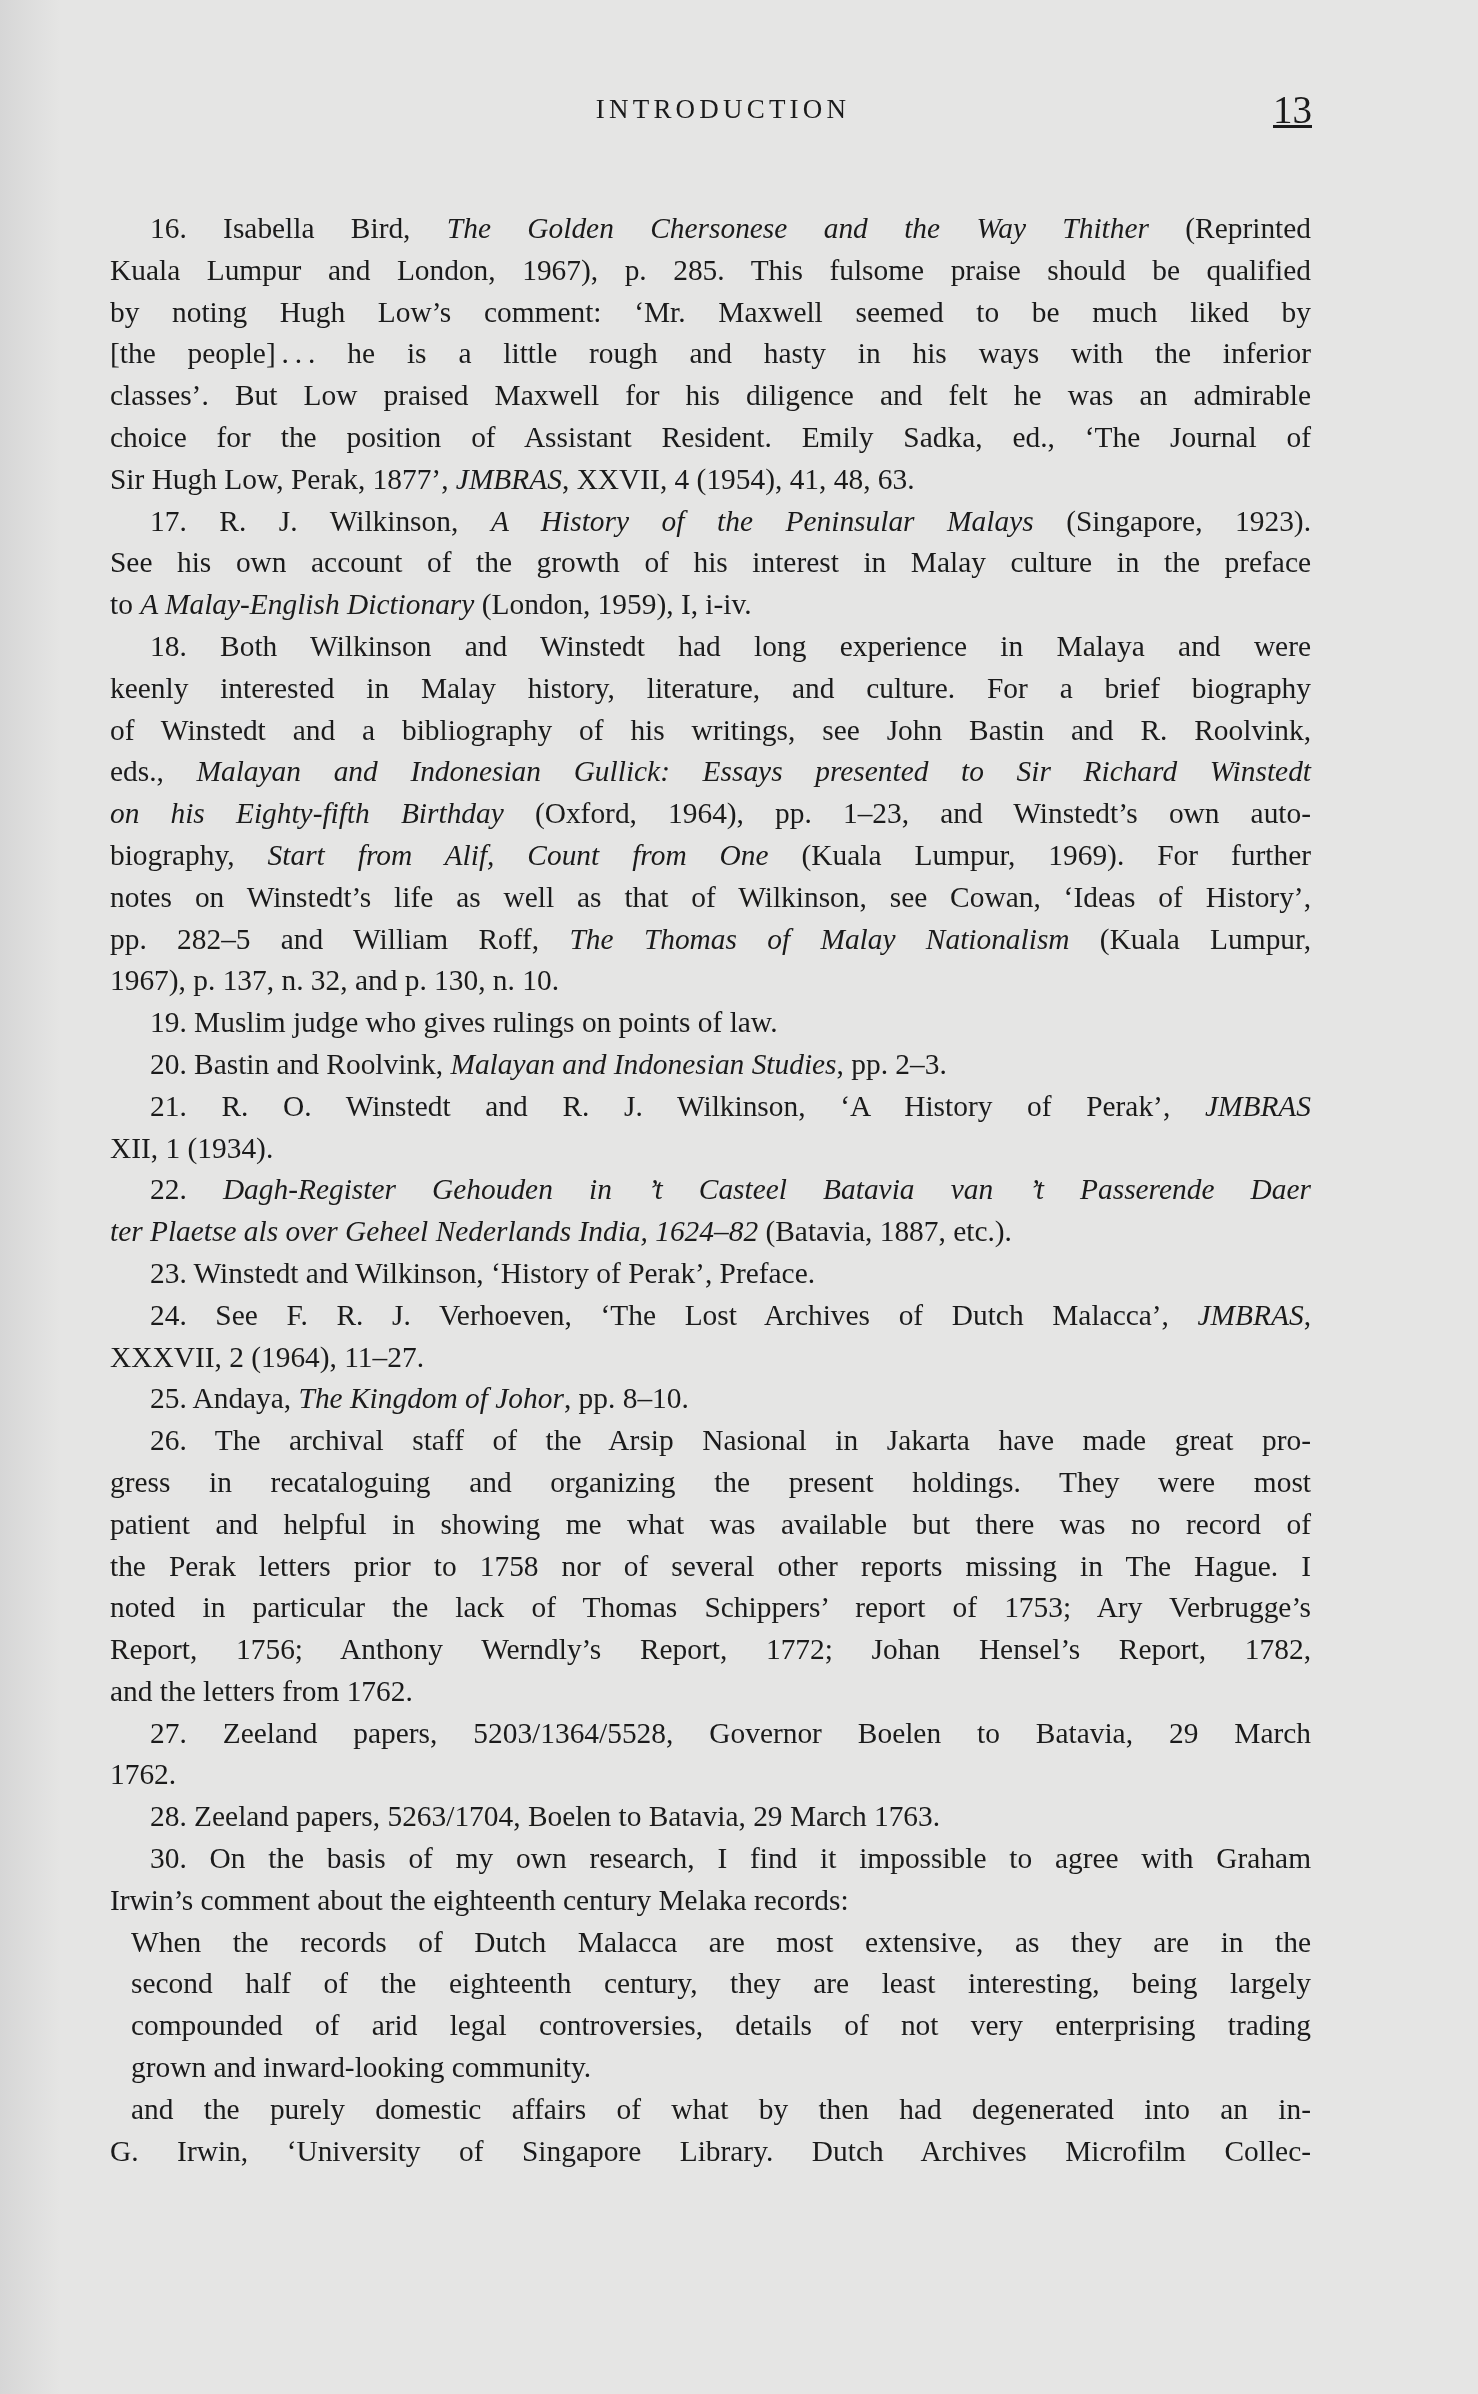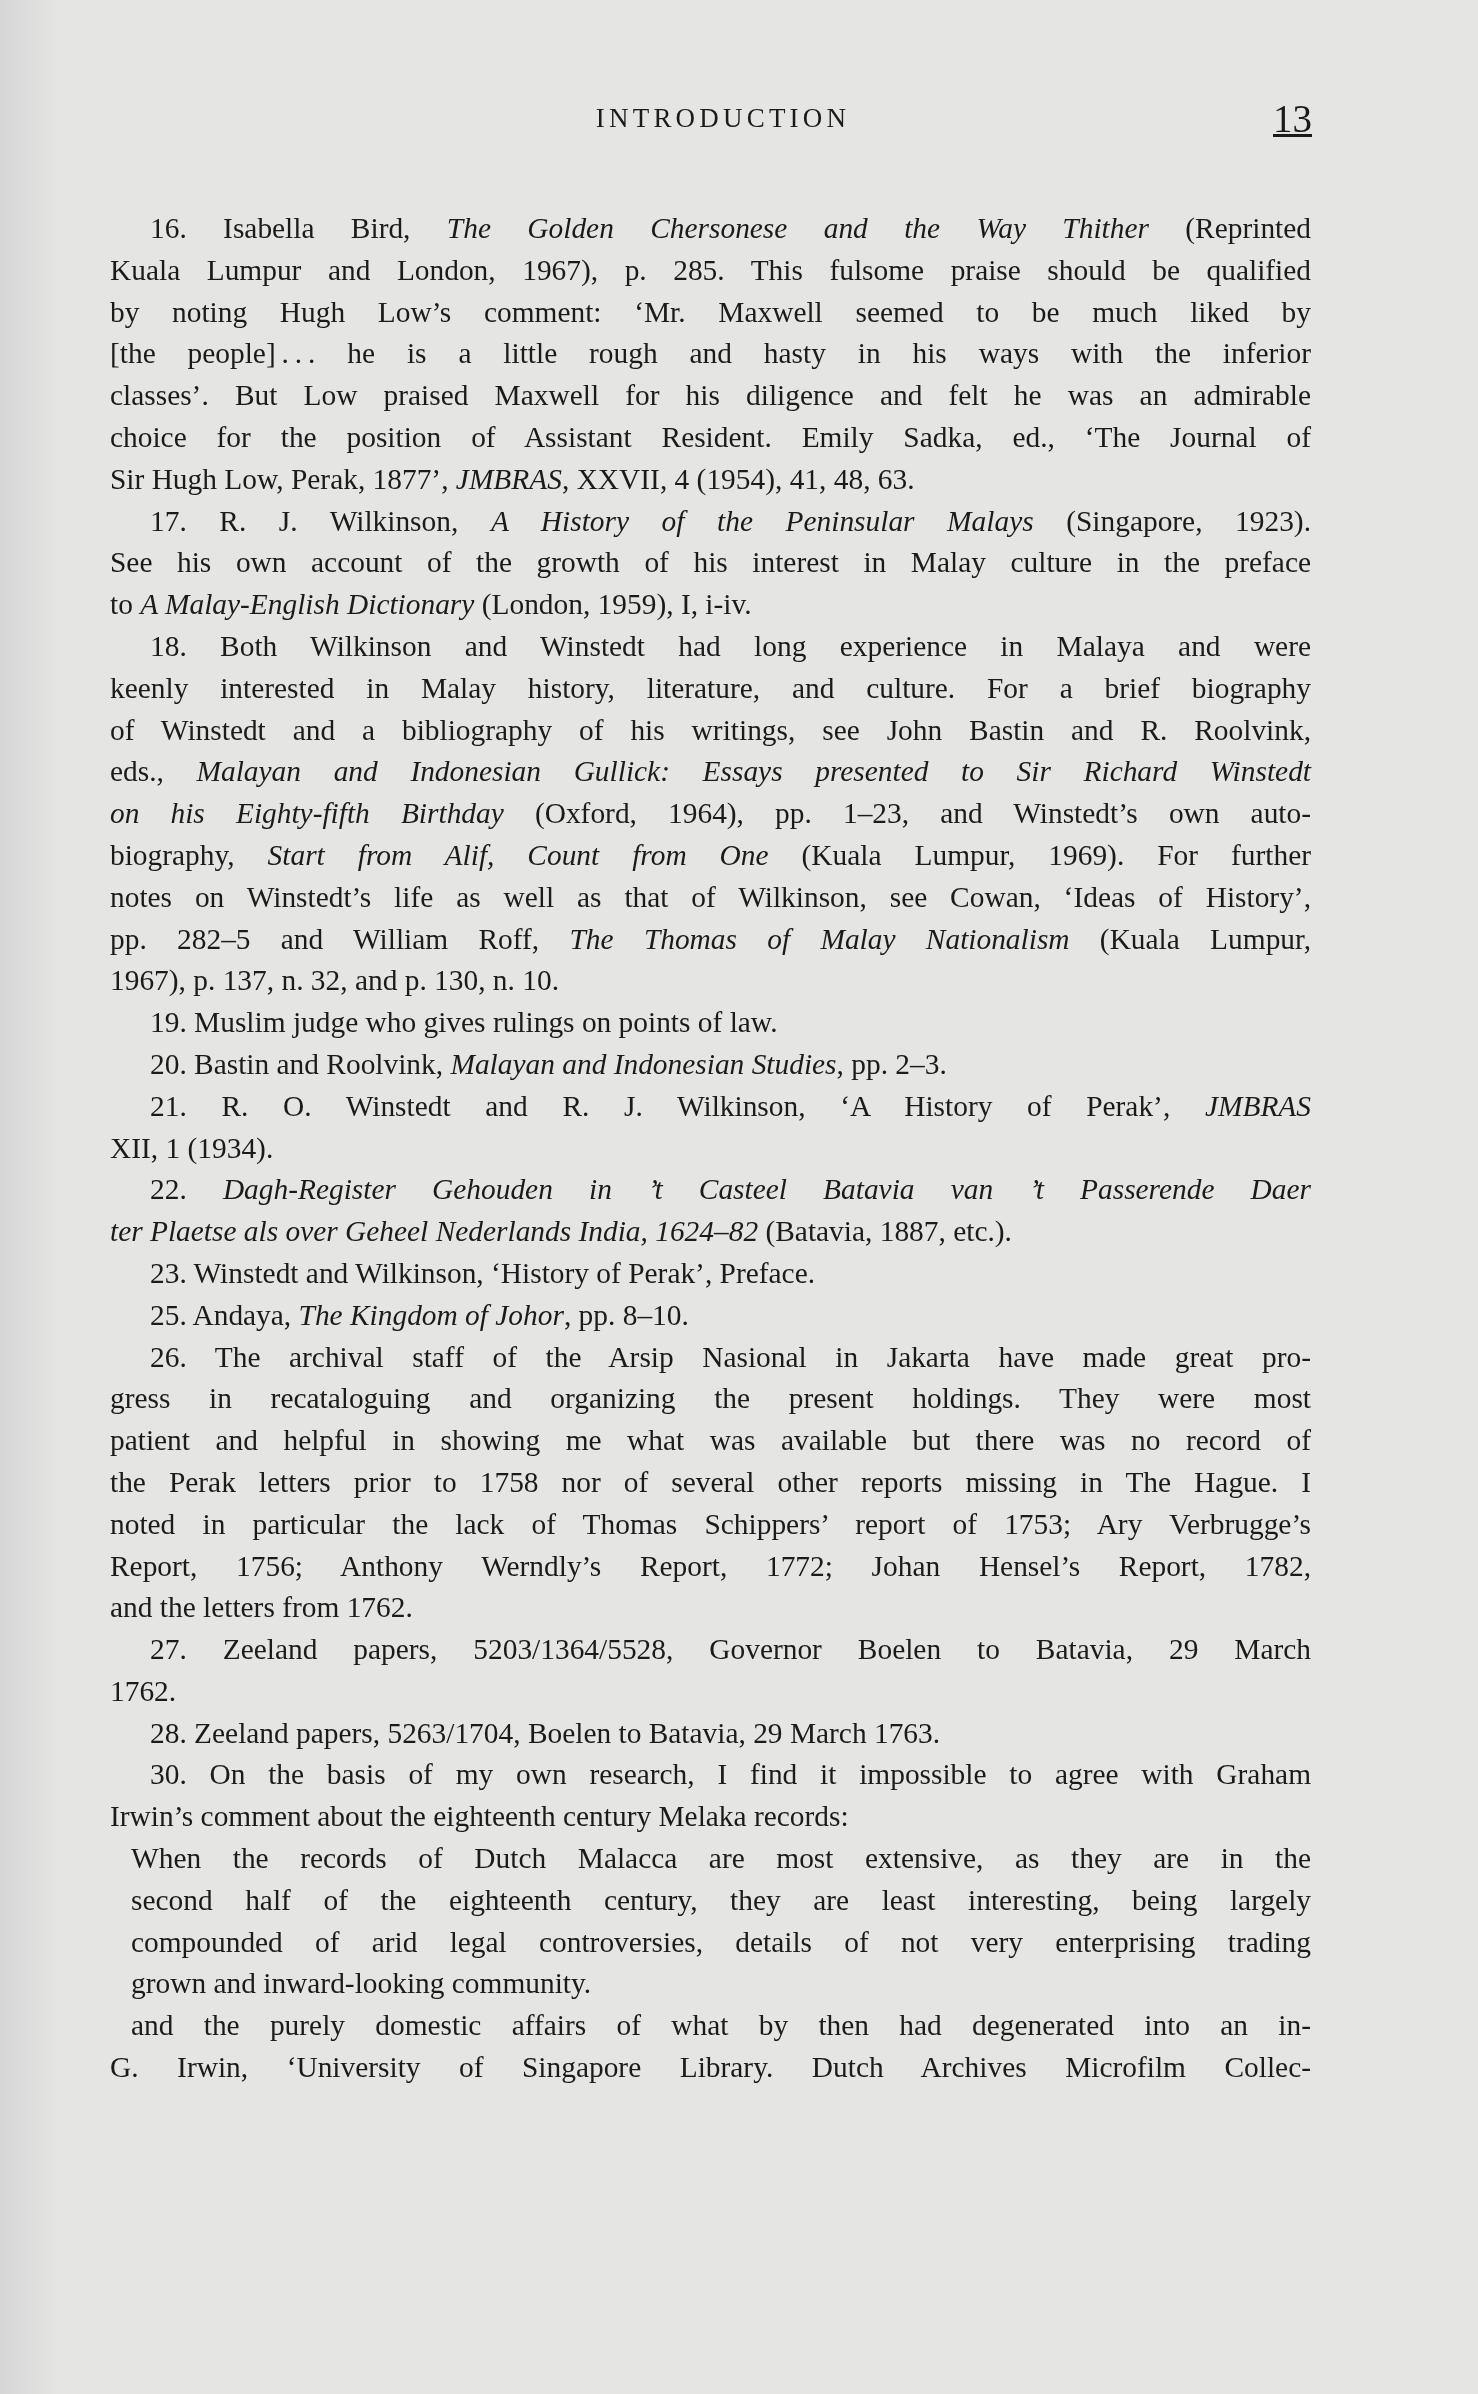--- a/index.html
+++ b/index.html
@@ -9,21 +9,21 @@
     position: relative;
     overflow: hidden;
     font-family: "Liberation Serif", "DejaVu Serif", serif;
     color: #1b1b1b;
   }
   .page-shade {
     position: absolute; left: 0; top: 0; width: 60px; height: 2394px;
     background: linear-gradient(to right, #d6d6d6, rgba(229,229,228,0));
   }
   .running-head {
-    position: absolute; left: 110px; top: 97px; width: 1202px; height: 44px;
+    position: absolute; left: 110px; top: 88px; width: 1202px; height: 44px;
   }
   .running-title {
     position: absolute; left: 0; right: 0; top: 4px; text-align: center;
     font-size: 27px; letter-spacing: 4.2px; line-height: 34px;
     padding-left: 24px;
   }
   .page-number {
     position: absolute; right: 0; top: 0; font-size: 39px; line-height: 44px; text-decoration: underline;
   }
   .notes {
@@ -139,20 +139,28 @@
       <div class="line last">
         <span class="wrap"><i>ter Plaetse als over Geheel Nederlands India, 1624–82</i><span> (Batavia, 1887, etc.).</span></span>
       </div>
     </section>
     <section>
       <div class="line indent last">
         <span class="wrap"><span>23. Winstedt and Wilkinson, ‘History of Perak’, Preface.</span></span>
       </div>
     </section>
     <section>
+      <div class="line indent">
+        <span class="wrap"><span>24. See F. R. J. Verhoeven, ‘The Lost Archives of Dutch Malacca’, </span><i>JMBRAS</i><span>,</span></span>
+      </div>
+      <div class="line last">
+        <span class="wrap"><span>XXXVII, 2 (1964), 11–27.</span></span>
+      </div>
+    </section>
+    <section>
       <div class="line indent last">
         <span class="wrap"><span>25. Andaya, </span><i>The Kingdom of Johor</i><span>, pp. 8–10.</span></span>
       </div>
     </section>
     <section>
       <div class="line indent">
         <span class="wrap"><span>26. The archival staff of the Arsip Nasional in Jakarta have made great pro-</span></span>
       </div>
       <div class="line">
         <span class="wrap"><span>gress in recataloguing and organizing the present holdings. They were most</span></span>

